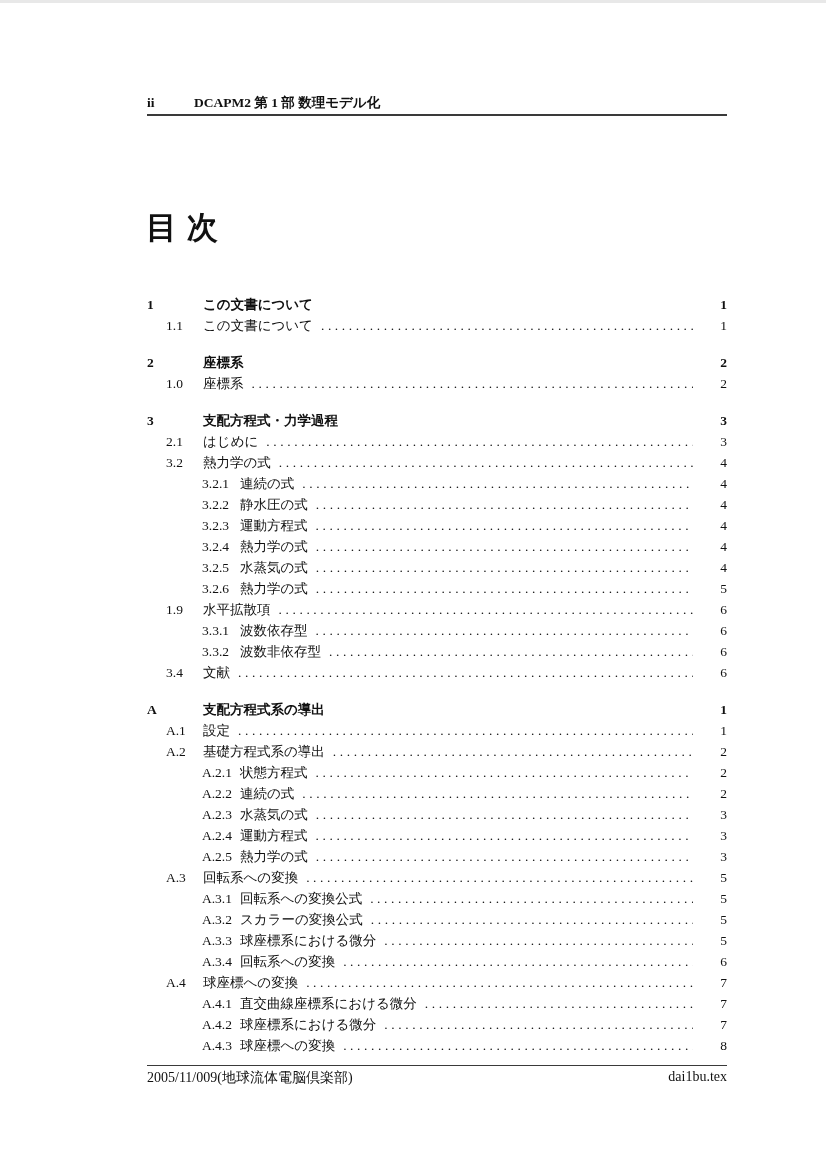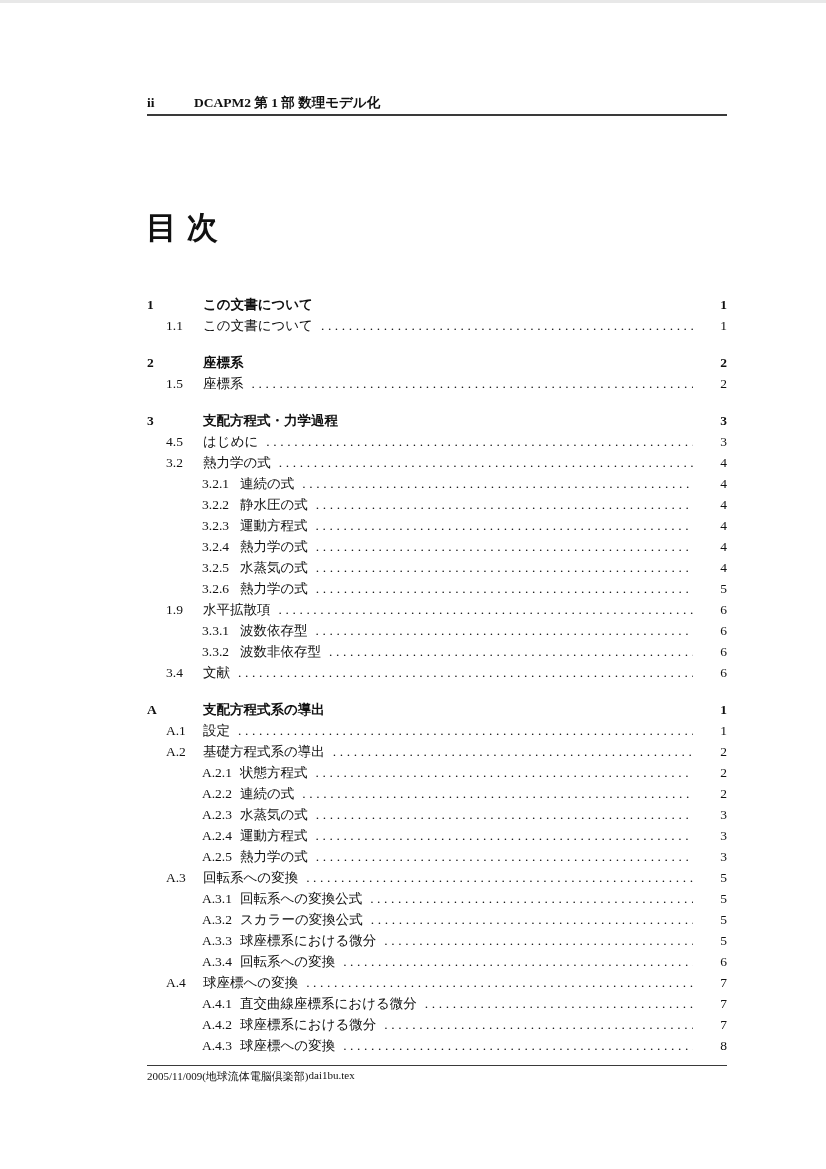--- a/index.html
+++ b/index.html
@@ -82,21 +82,22 @@
   .l-subsection .num { margin-left: 55px; width: 38px; }
 
   
   .footer-rule { top: 1062px; height: 1.2px; }
   .footer {
     position: absolute;
     left: 147px;
     top: 1066px;
     width: 580px;
     display: flex;
-    font-size: 11px;
+    justify-content: space-between;
+    font-size: 14px;
   }
 </style>
 </head>
 <body>
 
 <div class="page">
 
   <div class="header">
     <span class="hnum">ii</span><span>DCAPM2 第 1 部 数理モデル化</span>
   </div>
@@ -117,33 +118,33 @@
     <span class="dots"></span>
     <span class="pg">1</span>
   </div>
       <div class="row l-chapter">
     <span class="num">2</span>
     <span class="ttl">座標系</span>
     <span class="dots"></span>
     <span class="pg">2</span>
   </div>
       <div class="row l-section">
-    <span class="num">1.5</span>
+    <span class="num">1.0</span>
     <span class="ttl">座標系</span>
     <span class="dots"></span>
     <span class="pg">2</span>
   </div>
       <div class="row l-chapter">
     <span class="num">3</span>
     <span class="ttl">支配方程式・力学過程</span>
     <span class="dots"></span>
     <span class="pg">3</span>
   </div>
       <div class="row l-section">
-    <span class="num">4.5</span>
+    <span class="num">2.1</span>
     <span class="ttl">はじめに</span>
     <span class="dots"></span>
     <span class="pg">3</span>
   </div>
       <div class="row l-section">
     <span class="num">3.2</span>
     <span class="ttl">熱力学の式</span>
     <span class="dots"></span>
     <span class="pg">4</span>
   </div>

